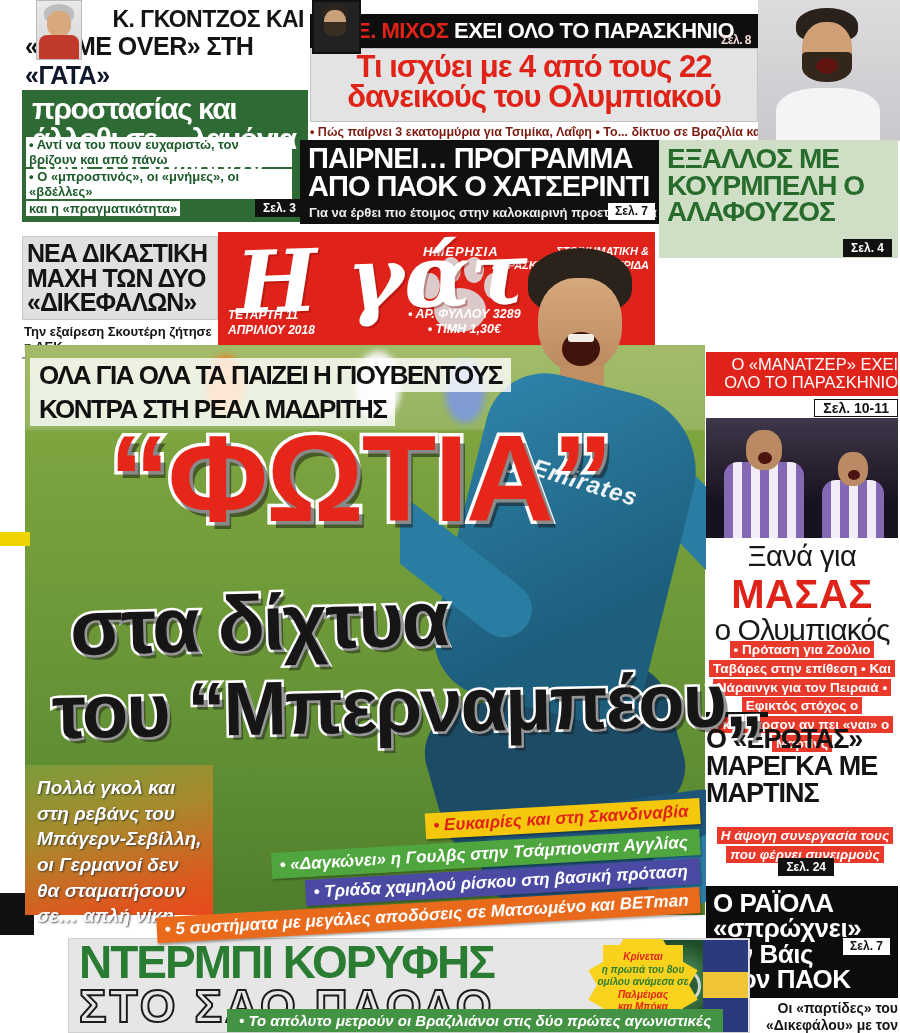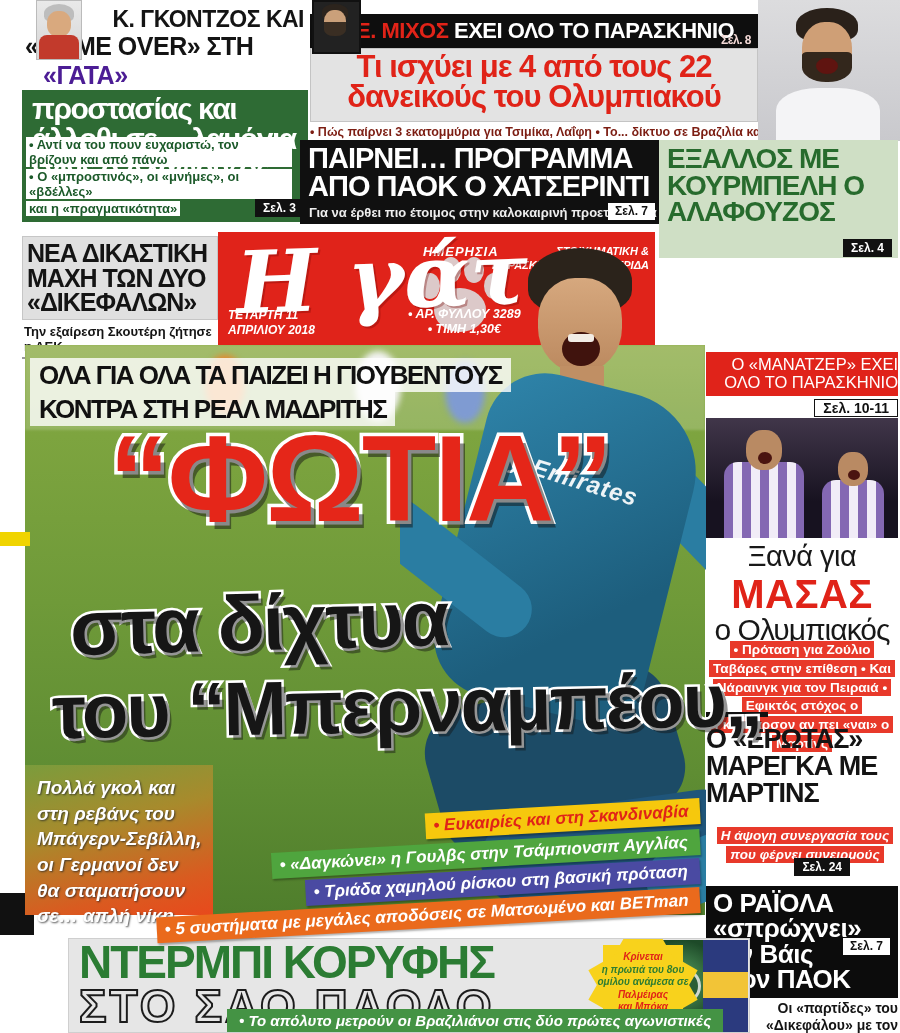--- a/index.html
+++ b/index.html
@@ -6,21 +6,21 @@
   #page{position:relative;width:900px;height:1033px;background:#fff;overflow:hidden;
         font-family:"Liberation Sans","DejaVu Sans",sans-serif;}
   .abs{position:absolute;}
   .badge{background:#111;color:#fff;font-weight:bold;font-size:12px;padding:1px 8px;line-height:16px;}
   .badge-w{background:#fff;color:#111;font-weight:bold;font-size:12px;padding:1px 7px;line-height:15px;}
 
   
   #tl{left:22px;top:2px;width:286px;height:220px;}
   #tl .k1{position:absolute;right:2px;top:4px;font-size:23px;font-weight:bold;color:#141414;letter-spacing:-.5px;border-bottom:2px solid #222;padding:0 2px;background:#fff;}
   #tl .k2{position:absolute;left:0;top:30px;font-size:25px;font-weight:bold;color:#141414;background:#fff;padding:0 3px;letter-spacing:-.5px;z-index:3;}
-  #tl .k2 .accent{color:#4c1d95;margin-left:18px;}
+  #tl .k2 .accent{color:#0f172a;}
   #tl .green{position:absolute;left:0;top:56px;right:0;bottom:0;background:#2e6b34;}
   #tl .hl{padding:6px 8px 2px 10px;color:#fff;font-weight:bold;font-size:30px;line-height:1.0;letter-spacing:-1.5px;}
   #tl .bullets{position:absolute;left:4px;bottom:4px;right:16px;}
   #tl .bullet{display:table;background:#fff;color:#1c5a2a;font-weight:bold;font-size:13px;line-height:15px;padding:0 3px;margin:2px 0;}
   #tl .pageref{position:absolute;right:4px;bottom:5px;}
   #tl-photo{left:36px;top:0;width:44px;height:58px;z-index:4;background:linear-gradient(#e9e9e9,#d6d6d6);overflow:hidden;border:1px solid #bbb;}
   #tl-photo .hair{position:absolute;left:7px;top:3px;width:30px;height:18px;background:#bdbdbd;border-radius:50% 50% 30% 30%;}
   #tl-photo .face{position:absolute;left:10px;top:10px;width:24px;height:26px;background:#d9a97e;border-radius:45%;}
   #tl-photo .shirt{position:absolute;left:2px;top:34px;width:40px;height:24px;background:#c23a2c;border-radius:8px 8px 0 0;}
 
@@ -120,21 +120,21 @@
   #masas{position:absolute;left:0;top:188px;width:192px;text-align:center;color:#181818;}
   #masas .pre{font-size:29px;letter-spacing:-.5px;}
   #masas .name{font-size:40px;font-weight:bold;color:#e02318;letter-spacing:.5px;line-height:1.05;}
   #masas .post{font-size:30px;letter-spacing:-1px;line-height:1.0;}
   .rednote{color:#fff;background:#e8392a;font-weight:bold;font-size:13.5px;line-height:1.32;padding:1px 4px;box-decoration-break:clone;-webkit-box-decoration-break:clone;}
   #masas-note{position:absolute;left:-2px;top:288px;width:196px;text-align:center;}
   #rc-rule{position:absolute;left:0;top:360px;width:62px;height:5px;background:#111;}
   #erotas-h{position:absolute;left:0;top:374px;width:192px;color:#141414;font-weight:bold;font-size:27px;line-height:1.0;letter-spacing:-1px;}
   #erotas-note{position:absolute;left:6px;top:474px;width:186px;text-align:center;}
   #erotas-note .rednote{font-style:italic;}
-  #erotas-pg{position:absolute;right:48px;top:506px;}
+  #erotas-pg{position:absolute;right:64px;top:506px;}
   #raiola{position:absolute;left:0;top:534px;width:192px;height:112px;background:#0c0c0c;color:#fff;}
   #raiola .hl{font-weight:bold;font-size:26px;line-height:.98;letter-spacing:-.5px;padding:5px 0 0 7px;}
   #raiola .pg{position:absolute;right:8px;top:52px;}
   #raiola-sub{position:absolute;left:0;top:648px;width:192px;color:#141414;font-weight:bold;font-size:14px;line-height:1.2;text-align:right;}
 
   
   #bottom{left:22px;top:938px;width:682px;height:95px;background:#e6e6e6;border:1px solid #cfcfcf;box-sizing:border-box;overflow:hidden;margin-left:46px;}
   #bottom .h1{position:absolute;left:10px;top:0px;color:#2b7c33;font-weight:bold;font-size:46px;line-height:1;letter-spacing:-2px;}
   #bottom .h2{position:absolute;left:10px;top:44px;color:#e6e6e6;-webkit-text-stroke:2px #1c1c1c;font-weight:bold;font-size:46px;line-height:1;letter-spacing:3px;}
   #burst{position:absolute;left:524px;top:-4px;width:100px;height:100px;z-index:2;}

